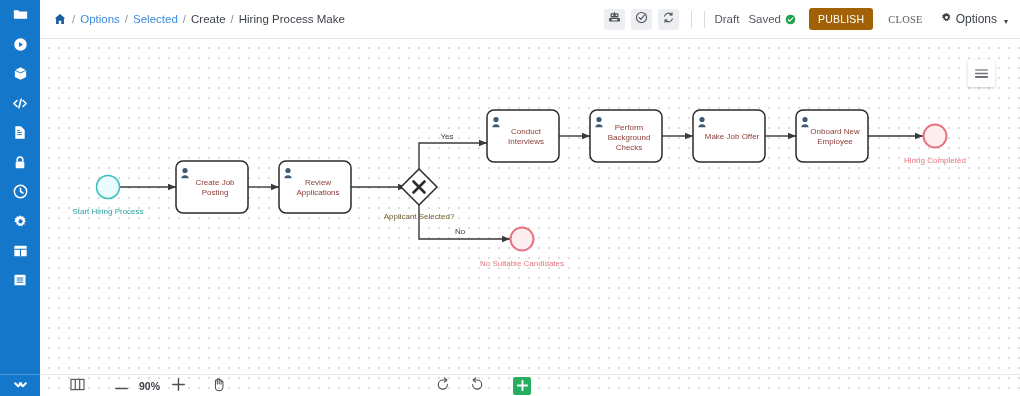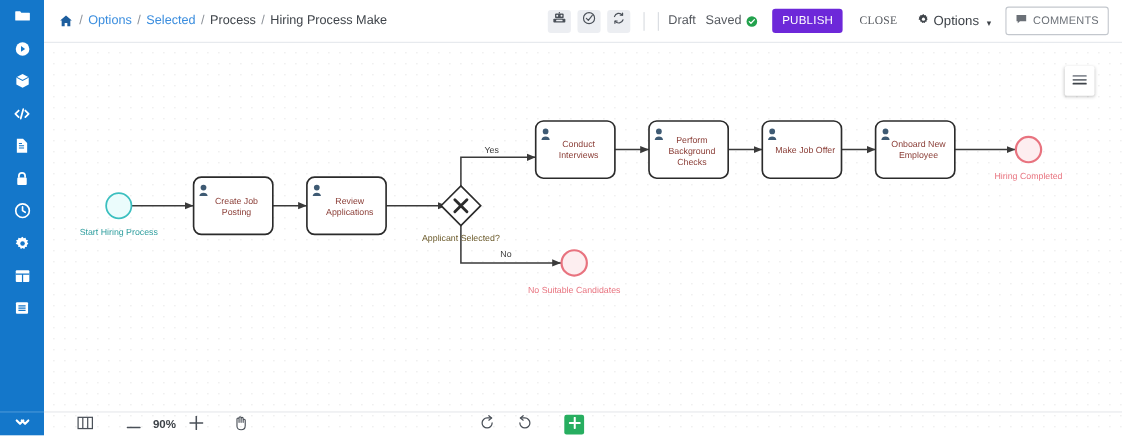--- a/index.html
+++ b/index.html
@@ -62,21 +62,21 @@
   }
   .hdr-div {
     width: 1px; height: 17px; background: #d8dbe0; margin: 0 6px;
   }
   .status-wrap { display: flex; align-items: center; font-size: 11.5px; color: #55595f; margin-left: 3px; }
   .status-draft { margin-right: 9px; }
   .status-saved { margin-right: 4px; }
   .saved-check { color: #23a24d; display: inline-flex; align-items: center; }
 
   .publish-btn {
-    background: #6d28d9; color: #ffffff;
+    background: #a16207; color: #ffffff;
     font-size: 10.5px; letter-spacing: .2px;
     padding: 5px 9px; border: none; border-radius: 3px;
     margin-left: 13px; cursor: pointer;
     font-family: "Liberation Sans", sans-serif;
   }
   .close-btn {
     background: transparent; border: none; color: #55595f;
     font-size: 10.5px; letter-spacing: .2px;
     padding: 5px 7px; margin-left: 8px; cursor: pointer;
     font-family: Liberation Serif, serif;
@@ -262,21 +262,21 @@
         <span class="bc-home">
           <svg width="12" height="12" viewBox="0 0 14 14" fill="#1d5e9e">
               <path d="M7 1.2L.8 6.5h1.6v6.3h3.2V9.1h2.8v3.7h3.2V6.5h1.6z"></path>
             </svg>
         </span>
         <span class="bc-sep">/</span>
         <span class="bc-link">Options</span>
         <span class="bc-sep">/</span>
         <span class="bc-link">Selected</span>
         <span class="bc-sep">/</span>
-        <span class="bc-current">Process</span>
+        <span class="bc-current">Create</span>
         <span class="bc-sep">/</span>
         <span class="bc-current">Hiring Process Make</span>
       </div>
 
       <div class="hdr-spacer"></div>
 
       <div class="hdr-right">
 
         <div class="icon-btn">
           <span>
@@ -332,28 +332,20 @@
           <span>
             <svg width="11" height="11" viewBox="0 0 16 16" fill="#3e4349">
                 <path d="M8 1.2l1.1 1.6 1.9-.5.4 1.9 1.9.6-.9 1.7 1.2 1.5-1.5 1.2.3 1.9-1.9.2-.8 1.8-1.7-.9-1.7.9-.8-1.8-1.9-.2.3-1.9L1.4 8l1.2-1.5-.9-1.7 1.9-.6.4-1.9 1.9.5z"></path>
                 <circle cx="8" cy="7.9" r="2.1" fill="#ffffff"></circle>
               </svg>
           </span>
           <span>Options</span>
           <span class="caret">▾</span>
         </button>
 
-        <button class="comments-btn">
-          <span>
-            <svg width="11" height="11" viewBox="0 0 16 16" fill="#6b7077">
-                <path d="M1.6 2.4h12.8v8.2H6.2L3.2 13.4v-2.8H1.6z"></path>
-              </svg>
-          </span>
-          <span>COMMENTS</span>
-        </button>
 
       </div>
     </header>
 
     <div class="canvas">
 
       <svg class="diagram-svg" viewBox="0 0 980 357" preserveAspectRatio="none">
         <defs>
           <marker id="arw" markerWidth="9" markerHeight="9" refX="8" refY="4.5" orient="auto" markerUnits="userSpaceOnUse">
             <path d="M0 1.2 L8 4.5 L0 7.8 z" fill="#3a3a3a"></path>

